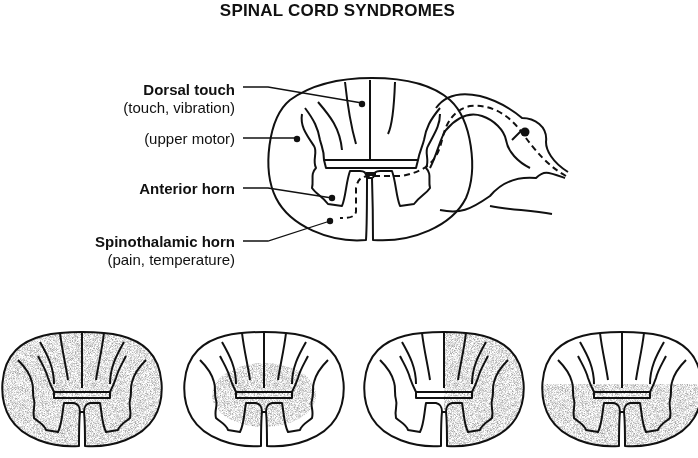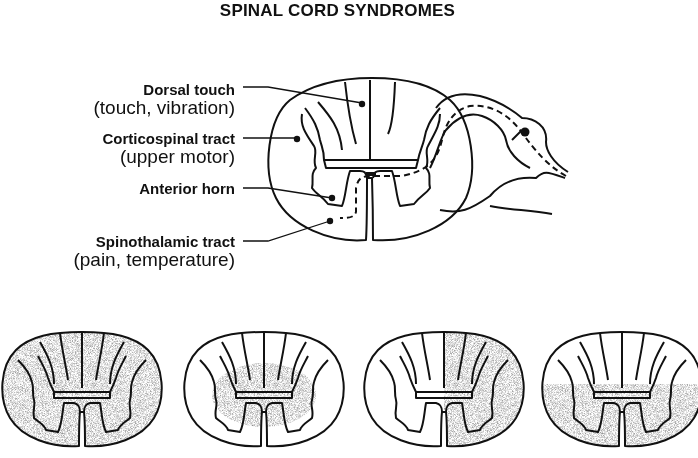--- a/index.html
+++ b/index.html
@@ -1,40 +1,39 @@
 <!DOCTYPE html>
 <html><head>
 <meta charset="utf-8">
 <style>
   html, body { margin:0; padding:0; background:#ffffff; }
   body { width:698px; height:458px; position:relative; overflow:hidden; font-family:"Liberation Sans", sans-serif; color:#111; }
   .title { position:absolute; left:0; width:675px; top:1px; text-align:center; font-weight:bold; font-size:17px; letter-spacing:0.2px; }
   .label { position:absolute; right:463px; text-align:right; line-height:18px; }
   .label .name { font-weight:bold; font-size:15px; display:block; }
-  .label .desc { font-size:19px; display:block; }
+  .label .desc { font-size:15px; display:block; }
   svg { position:absolute; left:0; top:0; }
 </style>
 </head>
 <body>
 
 <div class="title">SPINAL CORD SYNDROMES</div>
 
 <div class="label" style="top:81px;">
   <span class="name">Dorsal touch</span>
   <span class="desc">(touch, vibration)</span>
 </div>
 <div class="label" style="top:130px;">
-  <span class="name">Corticospinal tract</span>
   <span class="desc">(upper motor)</span>
 </div>
 <div class="label" style="top:180px;text-align:right;">
   <span class="name">Anterior horn</span>
 </div>
 <div class="label" style="top:233px;">
-  <span class="name">Spinothalamic tract</span>
+  <span class="name">Spinothalamic horn</span>
   <span class="desc">(pain, temperature)</span>
 </div>
 
 <svg width="698" height="458" viewBox="0 0 698 458">
   <defs>
     <filter id="stip" x="0" y="0" width="100%" height="100%">
       <feTurbulence type="fractalNoise" baseFrequency="1.4" numOctaves="1" seed="3" result="n"></feTurbulence>
       <feColorMatrix type="matrix" values="0 0 0 0 0  0 0 0 0 0  0 0 0 0 0  0 0 0 -2.2 1.35" in="n" result="a"></feColorMatrix>
       <feComposite in="SourceGraphic" in2="a" operator="in"></feComposite>
     </filter>

